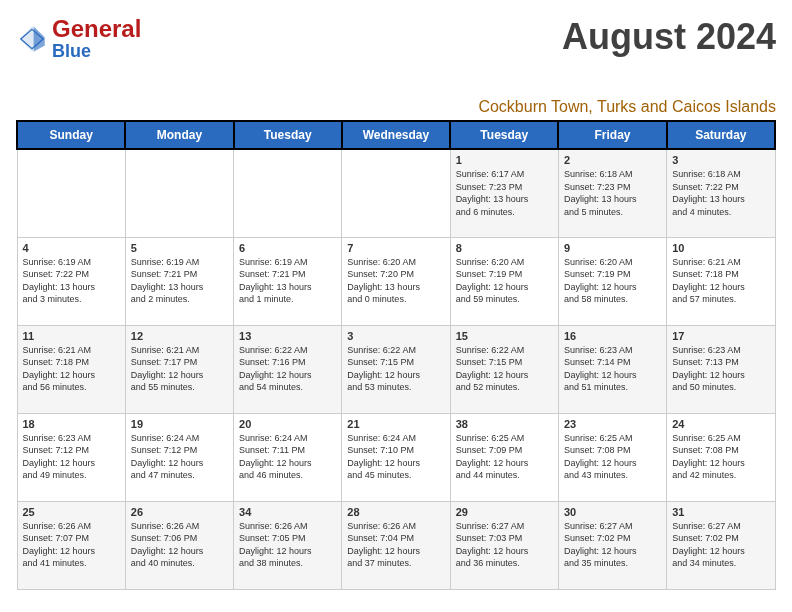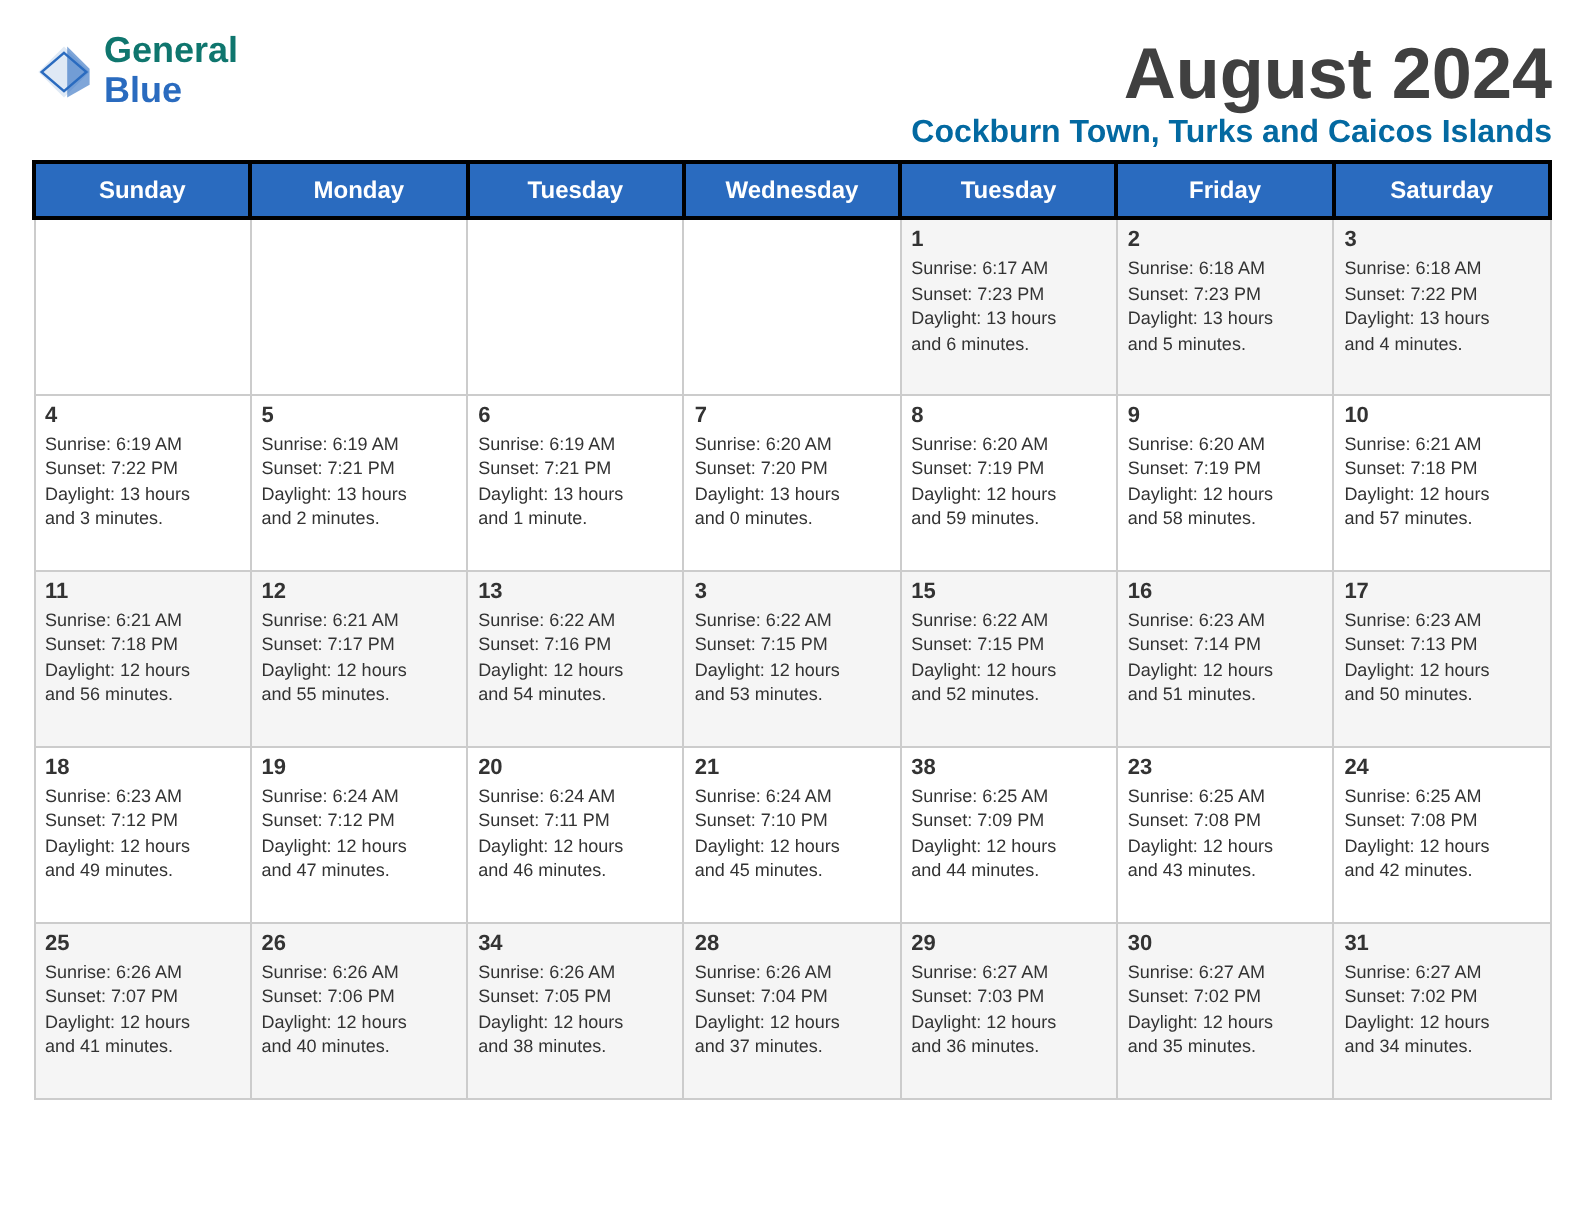--- a/index.html
+++ b/index.html
@@ -20,23 +20,23 @@
       display: flex;
       align-items: center;
       gap: 4px;
     }
     .logo-text {
       display: flex;
       flex-direction: column;
       line-height: 1.1;
     }
     .logo-general {
-      font-size: 18px;
-      font-weight: bold;
-      color: #0f766e;
+      font-size: 24px;
+      font-weight: bold;
+      color: #b91c1c;
       text-align: right;
     }
     .logo-blue {
       font-size: 18px;
       font-weight: bold;
       color: #2a6bbf;
     }
     .logo-icon {
       width: 32px;
       height: 32px;
@@ -44,22 +44,23 @@
     .title-block {
       text-align: right;
     }
     .month-title {
       font-size: 36px;
       font-weight: bold;
       color: #404040;
     }
     .location {
       font-size: 16px;
-      color: #0369a1;
-      font-weight: bold;
+      color: #a16207;
+      font-weight: normal;
+      margin-top: 40px;
     }
     table {
       width: 100%;
       border-collapse: collapse;
       table-layout: fixed;
     }
     thead tr th {
       background: #2a6bbf;
       color: #fff;
       font-size: 12px;

